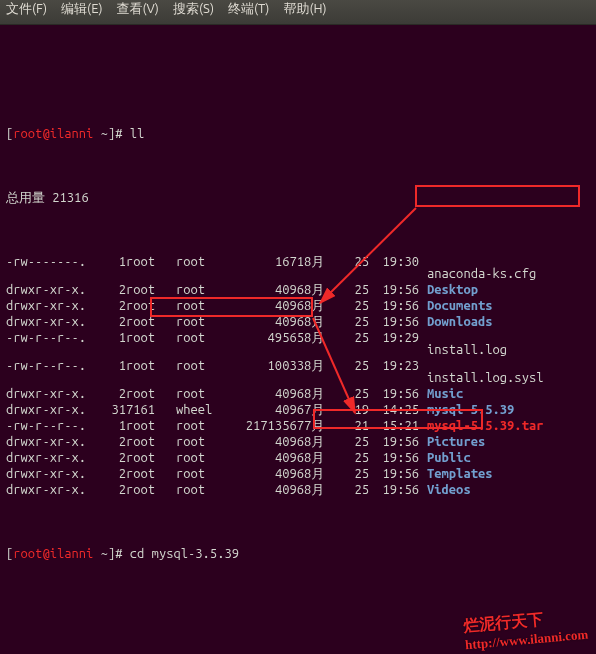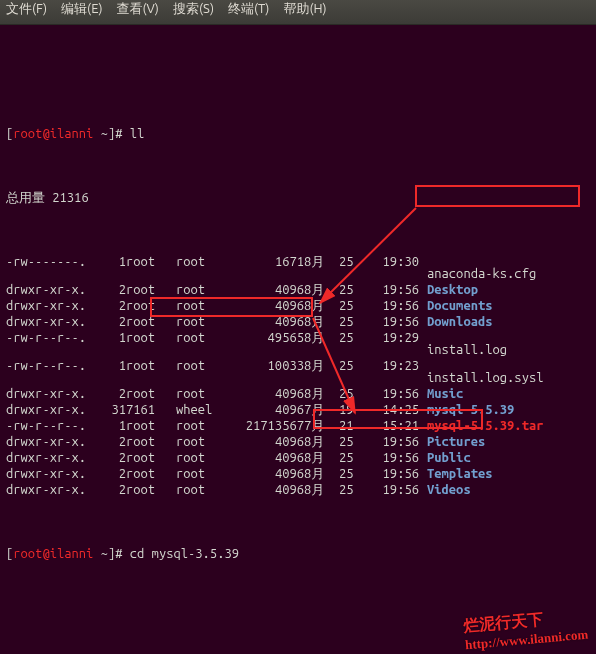--- a/index.html
+++ b/index.html
@@ -38,21 +38,21 @@
   .dir { color: #729fcf; font-weight: bold; }
   .red { color: #ef2929; font-weight: bold; }
   .white { color: #d3d7cf; margin-top: 12px; }
   .row { display: flex; }
   .col-perm { width: 95px; }
   .col-links { width: 25px; text-align: right; }
   .col-owner { width: 50px; }
   .col-group { width: 50px; }
   .col-size { width: 78px; text-align: right; }
   .col-month { width: 35px; }
-  .col-day { width: 30px; }
+  .col-day { width: 30px; text-align: right; }
   .col-time { width: 50px; text-align: right; }
   .col-name { padding-left: 8px; flex: 1; }
   .hl-box {
     position: absolute;
     border: 2px solid #ef2929;
     pointer-events: none;
   }
   svg.arrows {
     position: absolute;
     top: 0; left: 0;

